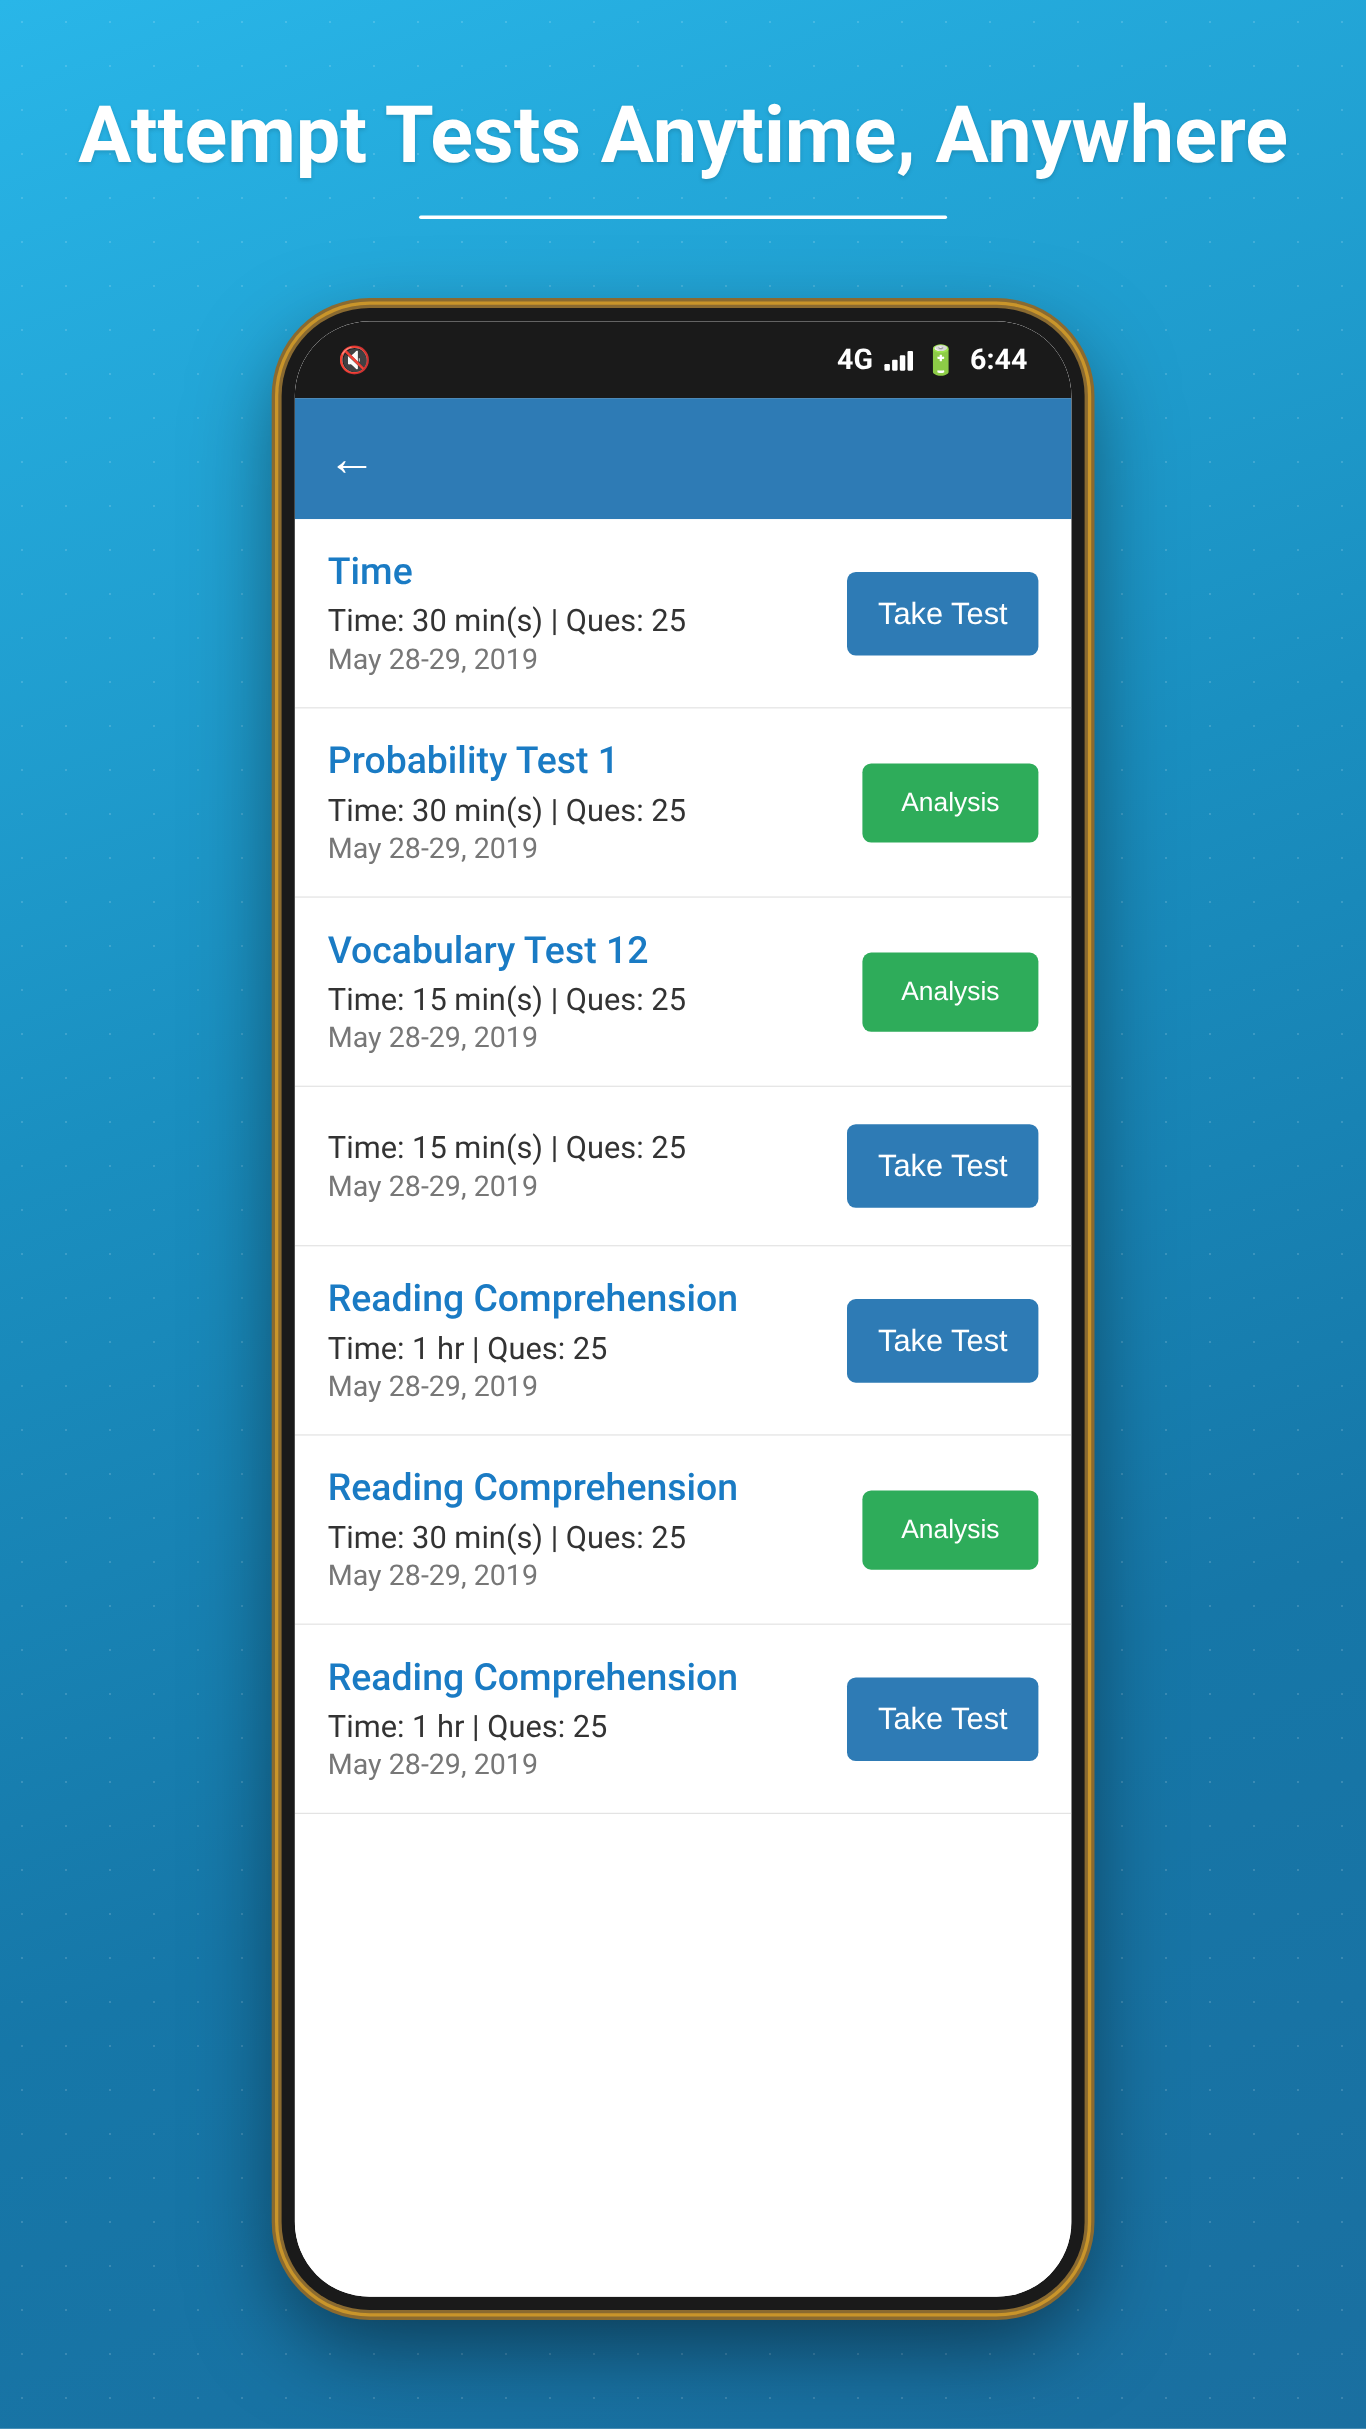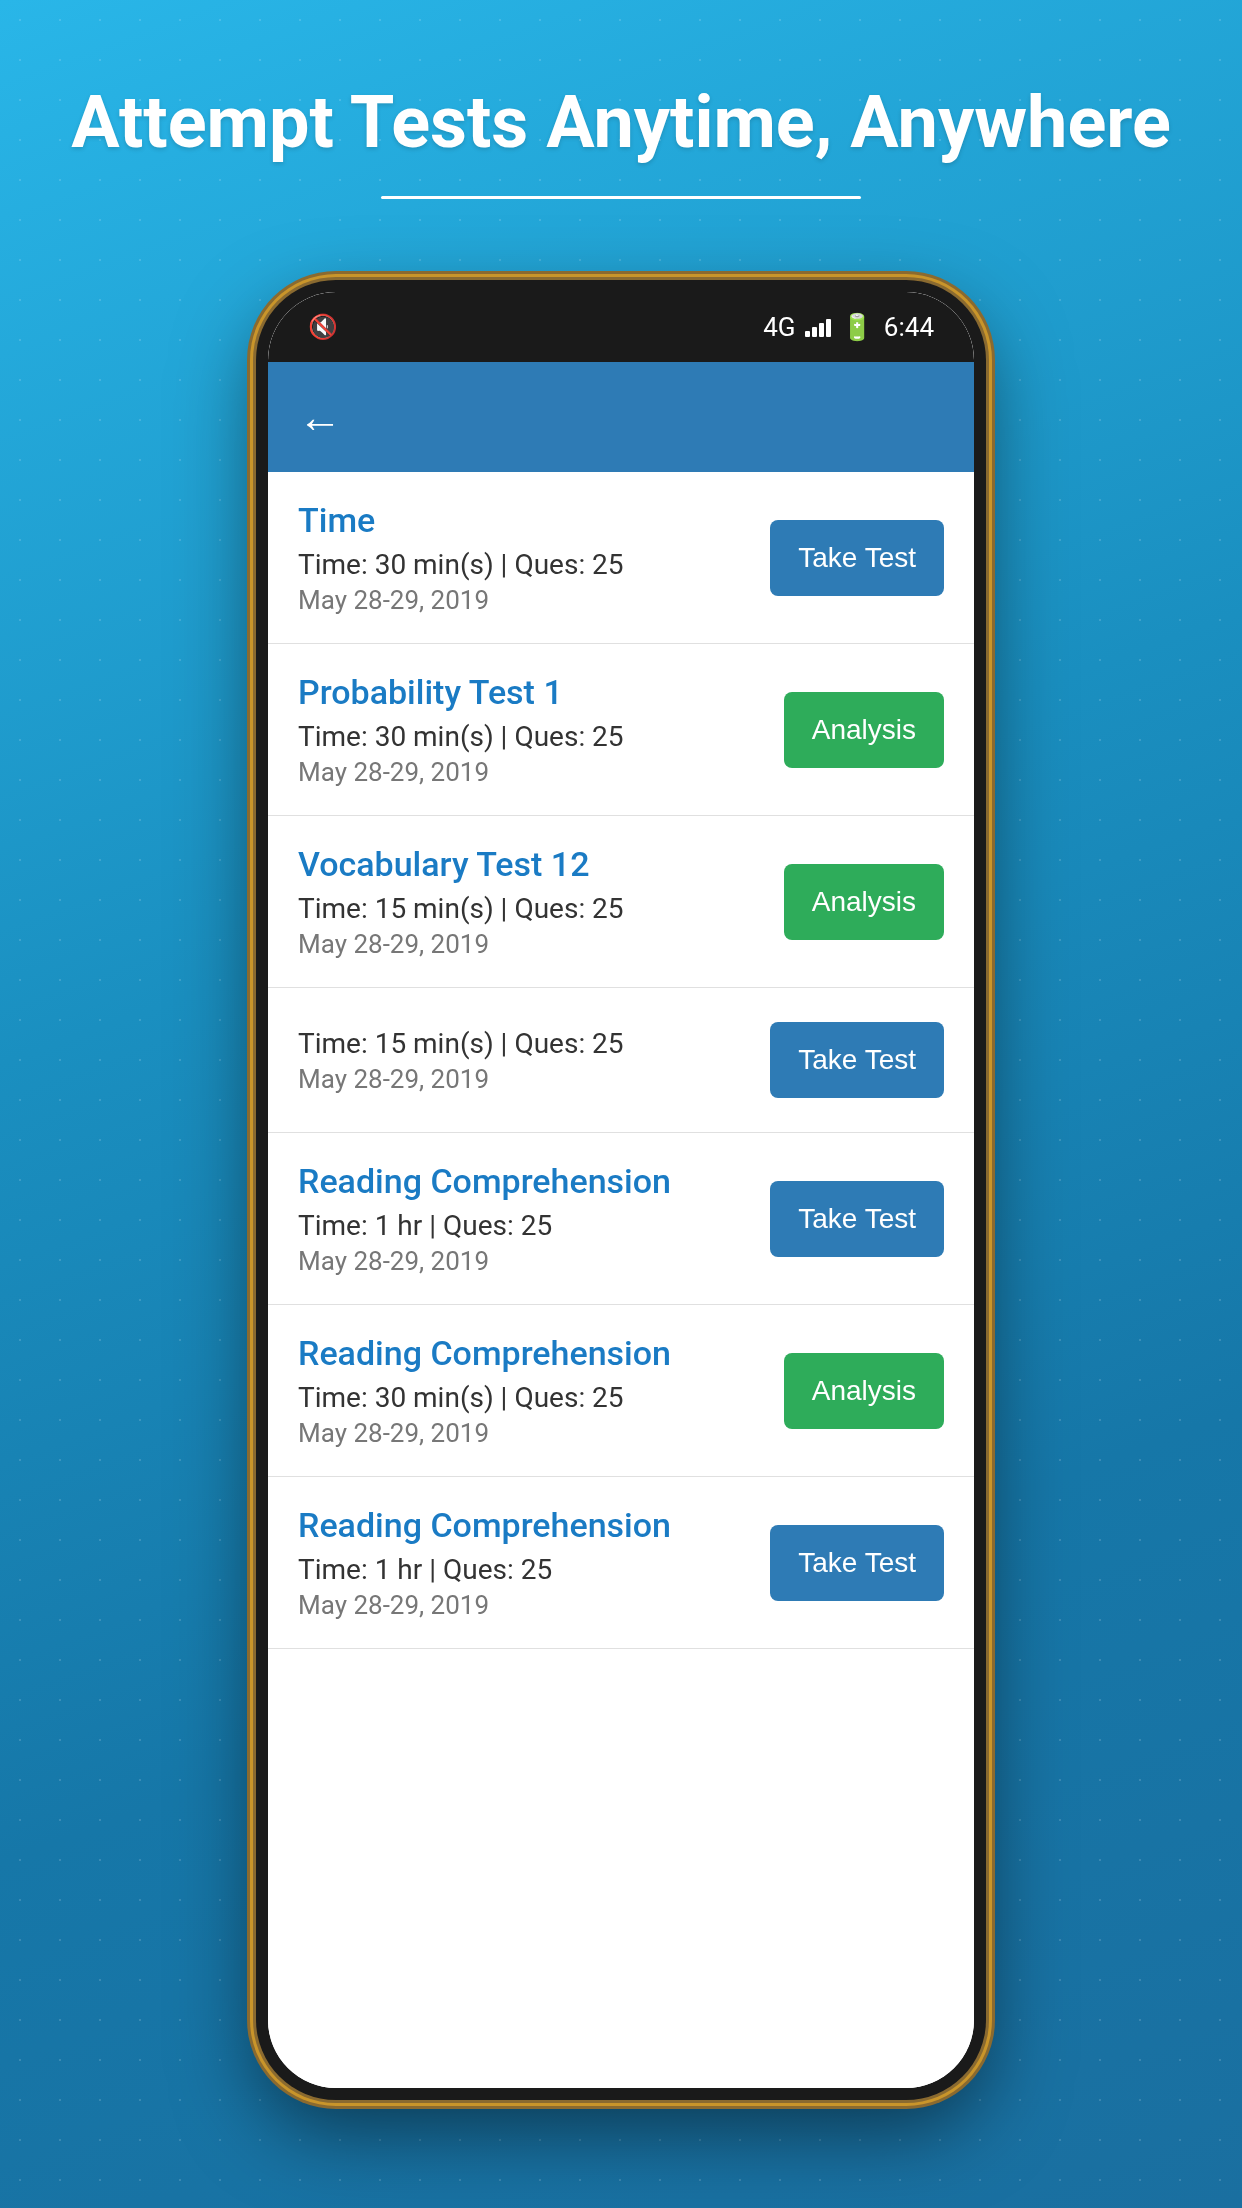--- a/index.html
+++ b/index.html
@@ -108,21 +108,21 @@
 
     .status-right {
       display: flex;
       align-items: center;
       gap: 10px;
       color: white;
     }
 
     .status-right span {
       font-size: 26px;
-      font-weight: 400;
+      font-weight: 700;
     }
 
     
     .app-bar {
       background: #2e7bb5;
       height: 110px;
       display: flex;
       align-items: center;
       padding: 0 30px;
       gap: 20px;
@@ -194,21 +194,21 @@
       min-width: 160px;
       text-align: left;
     }
 
     .btn-analysis {
       background: #2eac5a;
       color: white;
       border: none;
       border-radius: 8px;
       padding: 22px 28px;
-      font-size: 28px;
+      font-size: 24px;
       font-weight: 500;
       cursor: pointer;
       white-space: nowrap;
       min-width: 160px;
       text-align: center;
     }
 
     
     .signal-bars {
       display: inline-flex;

